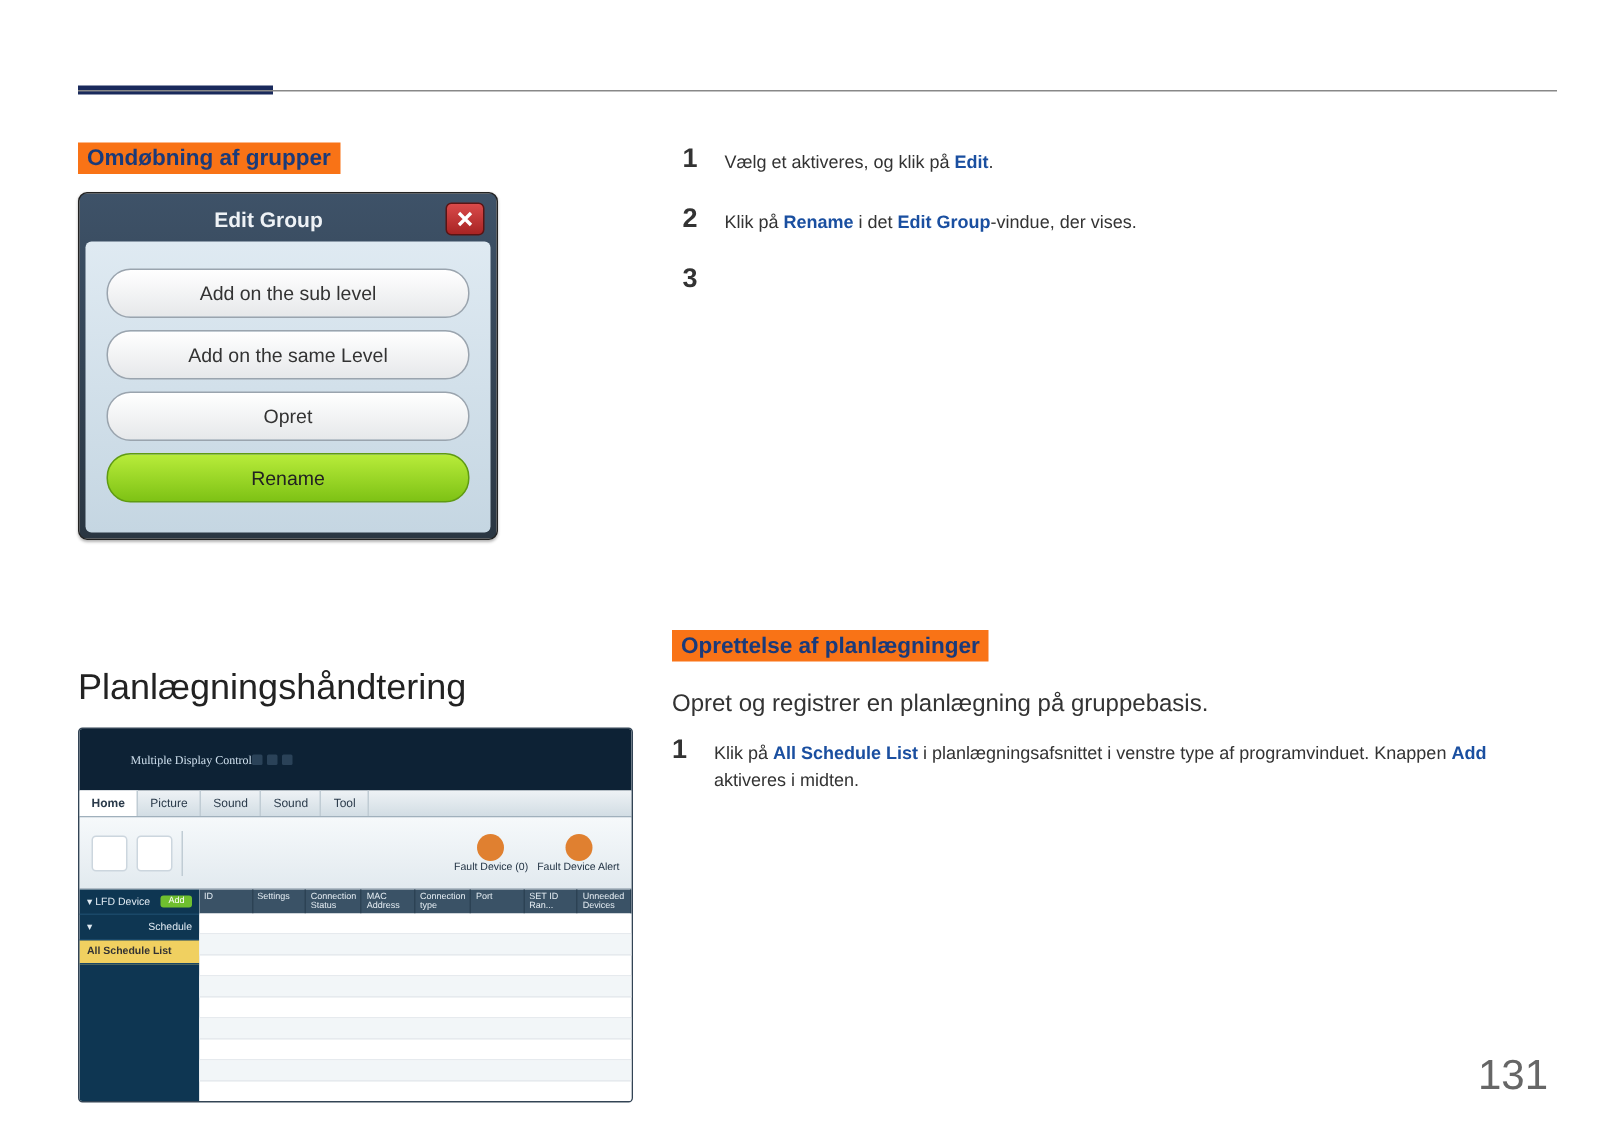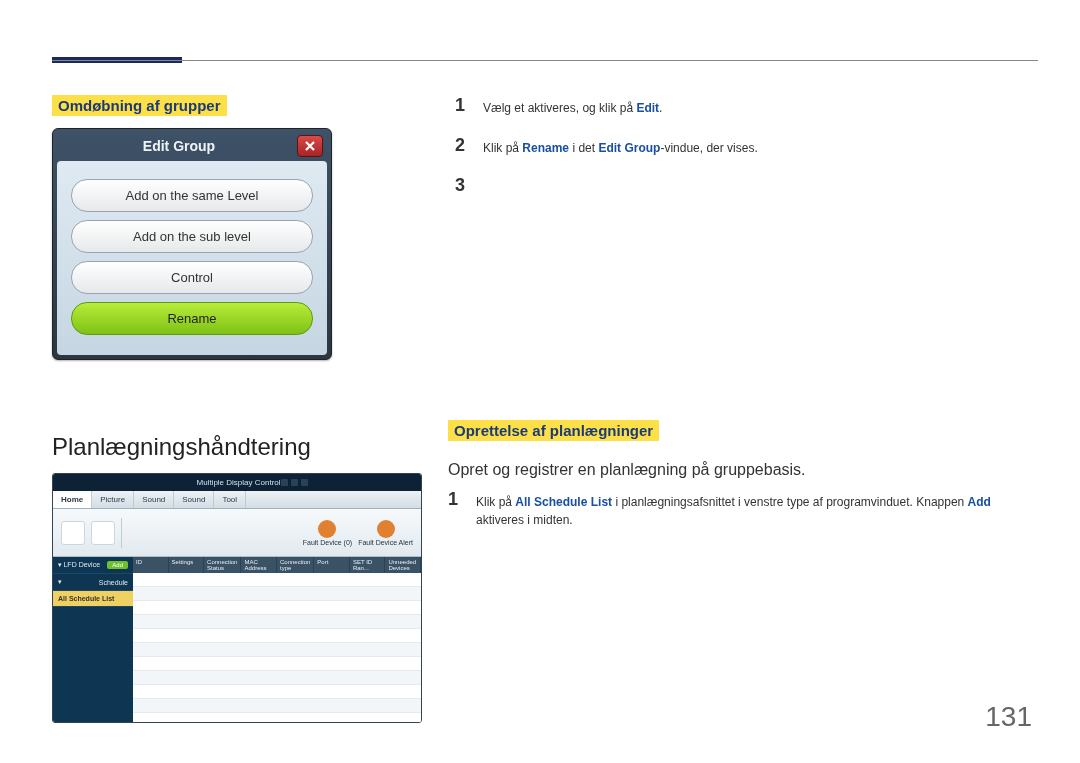--- a/index.html
+++ b/index.html
@@ -33,21 +33,21 @@
     top: 95px;
     width: 370px;
   }
   .right-col {
     position: absolute;
     left: 455px;
     top: 95px;
     right: 42px;
   }
   .section-heading {
-    background: #fde047;
+    background: #f97316;
     display: inline-block;
     padding: 2px 6px;
     font-size: 15px;
     font-weight: bold;
     color: #1a3a7a;
     margin-bottom: 12px;
   }
   .main-heading {
     font-size: 24px;
     color: #222;
@@ -141,24 +141,25 @@
     background: #e6eef2;
     border: 1px solid #345;
     border-radius: 3px;
     overflow: hidden;
   }
   .aw-title {
     background: #0d2235;
     color: #cfe0ee;
     font-size: 8px;
     text-align: center;
-    padding: 4px 4px;
-    display: flex;
-    justify-content: center;
-    align-items: center;
+    padding: 16px 4px;
+    display: flex;
+    justify-content: flex-start;
+    align-items: center;
+    font-family: Liberation Serif, serif;
   }
   .aw-dots { display: flex; gap: 3px; }
   .aw-dot { width: 7px; height: 7px; background: #2a4258; border-radius: 1px; }
   .aw-tabs {
     display: flex;
     background: linear-gradient(#eef2f5, #d2dde4);
     border-bottom: 1px solid #a0b0bc;
   }
   .aw-tab {
     font-size: 8px;
@@ -224,21 +225,21 @@
   .page-num {
     position: absolute;
     right: 48px;
     bottom: 30px;
     font-size: 28px;
     color: #666;
   }
   .left-col-mid {
     position: absolute;
     left: 52px;
-    top: 403px;
+    top: 415px;
     width: 314px;
   }
 </style>
 </head>
 <body>
 
 <div class="top-rule-accent"></div>
 <div class="top-rule"></div>
 
 <div class="left-col">
@@ -247,23 +248,23 @@
   <div class="dialog">
     <div class="dialog-titlebar">
       <div class="dialog-title">Edit Group</div>
       <div class="dialog-close">
         <svg width="12" height="12" viewBox="0 0 12 12">
           <path d="M2 2 L10 10 M10 2 L2 10" stroke="#fff" stroke-width="2.2" fill="none"></path>
         </svg>
       </div>
     </div>
     <div class="dialog-body">
+      <div class="dialog-btn">Add on the sub level</div>
       <div class="dialog-btn">Add on the same Level</div>
-      <div class="dialog-btn">Add on the sub level</div>
-      <div class="dialog-btn">Control</div>
+      <div class="dialog-btn">Opret</div>
       <div class="dialog-btn selected">Rename</div>
     </div>
   </div>
 </div>
 
 <div class="right-col">
   <div class="ol-block">
     <div class="ol-row">
       <div class="ol-num">1</div>
       <div class="ol-text">

